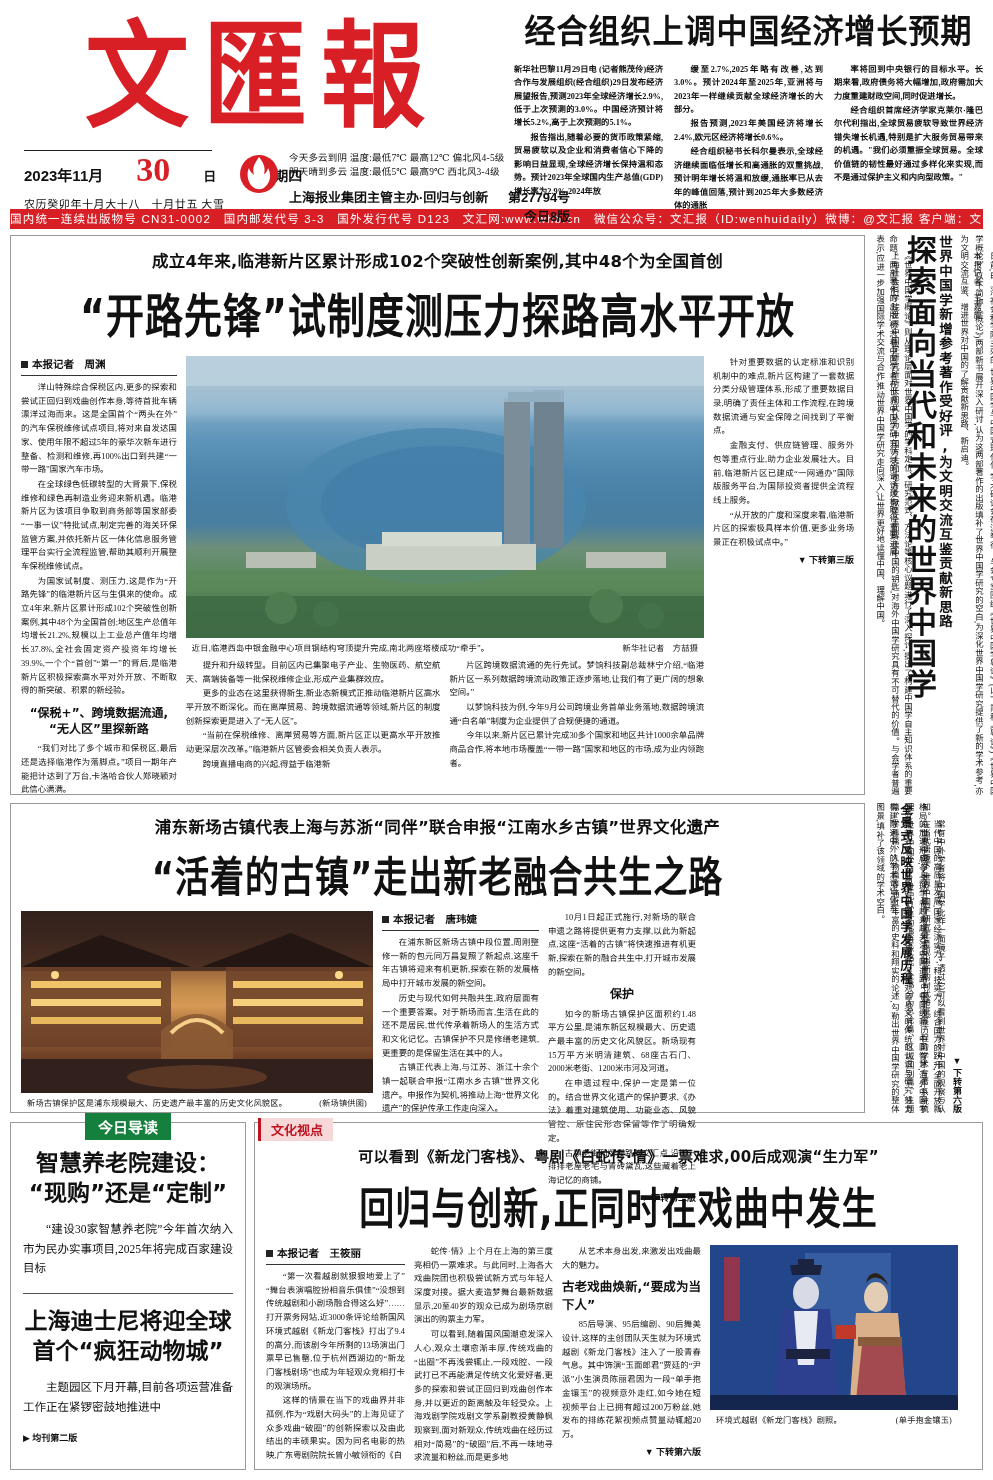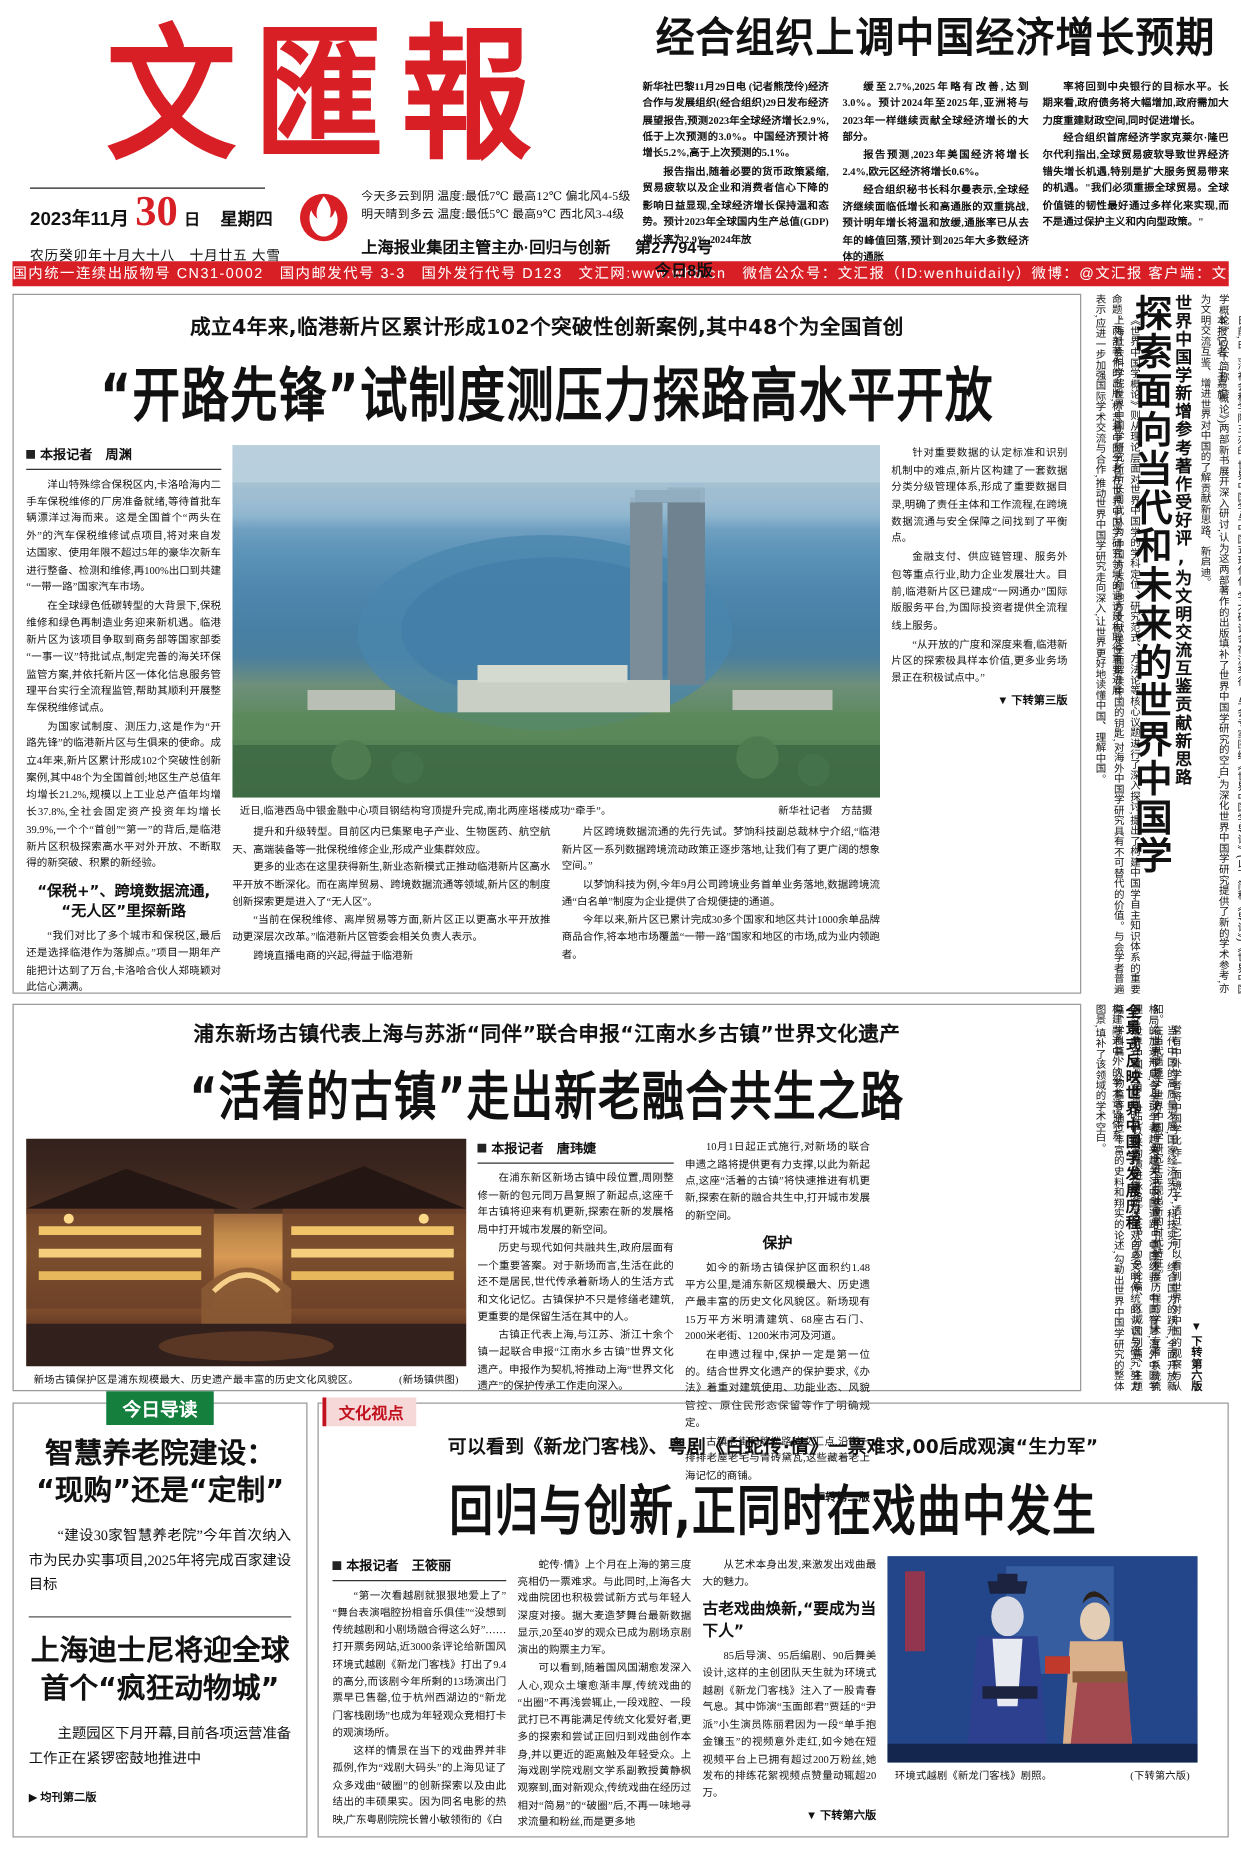--- a/index.html
+++ b/index.html
@@ -27,21 +27,21 @@
     letter-spacing: 14px;
     text-indent: 14px;
     white-space: nowrap;
     transform: scaleY(1.12);
     transform-origin: center top;
   }
 
   .mh-info { display: flex; align-items: flex-start; margin-top: 28px; padding-left: 14px; }
   .date-block { width: 200px; }
   .date-rule { border-top: 1.5px solid #222; width: 188px; margin-bottom: 3px; }
-  .date-row { display: flex; align-items: baseline; white-space: nowrap; }
+  .date-row { display: flex; align-items: baseline; white-space: nowrap; gap: 28px; }
   .date-ym { font-size: 15px; font-weight: 700; font-family: "Liberation Sans", sans-serif; }
   .date-day {
     font-size: 34px; font-weight: 700; color: #d81f26;
     font-family: "Liberation Serif", serif;
     margin: 0 5px; line-height: 0.95;
   }
   .date-d { font-size: 13px; font-weight: 700; font-family: "Liberation Sans", sans-serif; }
   .date-week { font-size: 14px; font-weight: 700; margin-left: 16px; font-family: "Liberation Sans", sans-serif; }
   .lunar { font-size: 11px; margin-top: 9px; letter-spacing: 0.6px; white-space: nowrap; }
 
@@ -281,21 +281,21 @@
   <div class="red-banner">国内统一连续出版物号 CN31-0002　国内邮发代号 3-3　国外发行代号 D123　文汇网:www.whb.cn　微信公众号：文汇报（ID:wenhuidaily）微博：@文汇报 客户端：文汇</div>
 
   <div class="sec1">
     <div class="sec1-main">
       <div class="kicker s1-head-kicker">成立4年来,临港新片区累计形成102个突破性创新案例,其中48个为全国首创</div>
       <div class="headline s1-headline">“开路先锋”试制度测压力探路高水平开放</div>
 
       <div class="s1-cols">
         <div class="s1-c1 body-col">
           <div class="byline">本报记者　周渊</div>
-          <p>洋山特殊综合保税区内,卡洛哈海内二手车保税维修的厂房准备就绪,等待首批车辆漂洋过海而来。这是全国首个“两头在外”的汽车保税维修试点项目,将对来自发达国家、使用年限不超过5年的豪华次新车进行整备、检测和维修,再100%出口到共建“一带一路”国家汽车市场。</p>
+          <p>洋山特殊综合保税区内,更多的探索和尝试正回归到戏曲创作本身,等待首批车辆漂洋过海而来。这是全国首个“两头在外”的汽车保税维修试点项目,将对来自发达国家、使用年限不超过5年的豪华次新车进行整备、检测和维修,再100%出口到共建“一带一路”国家汽车市场。</p>
           <p>在全球绿色低碳转型的大背景下,保税维修和绿色再制造业务迎来新机遇。临港新片区为该项目争取到商务部等国家部委“一事一议”特批试点,制定完善的海关环保监管方案,并依托新片区一体化信息服务管理平台实行全流程监管,帮助其顺利开展整车保税维修试点。</p>
           <p>为国家试制度、测压力,这是作为“开路先锋”的临港新片区与生俱来的使命。成立4年来,新片区累计形成102个突破性创新案例,其中48个为全国首创;地区生产总值年均增长21.2%,规模以上工业总产值年均增长37.8%,全社会固定资产投资年均增长39.9%,一个个“首创”“第一”的背后,是临港新片区积极探索高水平对外开放、不断取得的新突破、积累的新经验。</p>
           <div class="subhead">“保税+”、跨境数据流通,“无人区”里探新路</div>
           <p>“我们对比了多个城市和保税区,最后还是选择临港作为落脚点。”项目一期年产能把计达到了万台,卡洛哈合伙人郑晓颖对此信心满满。</p>
         </div>
 
         <div class="s1-mid">
           <div class="photo photo-harbor">
             <svg class="ph-o" style="left:0;top:0" width="522" height="282" viewBox="0 0 522 282" aria-hidden="true">
               <ellipse cx="250" cy="150" rx="150" ry="78" fill="#4a86ae" opacity="0.75"></ellipse>
@@ -522,21 +522,21 @@
                 <path d="M156 38 Q166 26 178 40 Q174 30 166 28 Q158 28 156 38 Z" fill="#2a2018"></path>
                 <path d="M146 68 L188 68 L196 155 L140 155 Z" fill="#d9b089"></path>
                 <path d="M152 100 L192 100 L196 155 L146 155 Z" fill="#a34a50"></path>
                 <rect x="148" y="92" width="44" height="9" fill="#8a5a3c"></rect>
                 <rect x="126" y="80" width="20" height="14" fill="#c0392b"></rect>
                 <rect x="0" y="150" width="248" height="15" fill="#14264d"></rect>
               </svg>
             </div>
             <div class="caption">
               <span>环境式越剧《新龙门客栈》剧照。</span>
-              <span>(下转第六版)</span>
+              <span>(单手抱金镶玉)</span>
             </div>
           </div>
         </div>
       </div>
     </div>
   </div>
 
 </div>
 
 </body></html>

